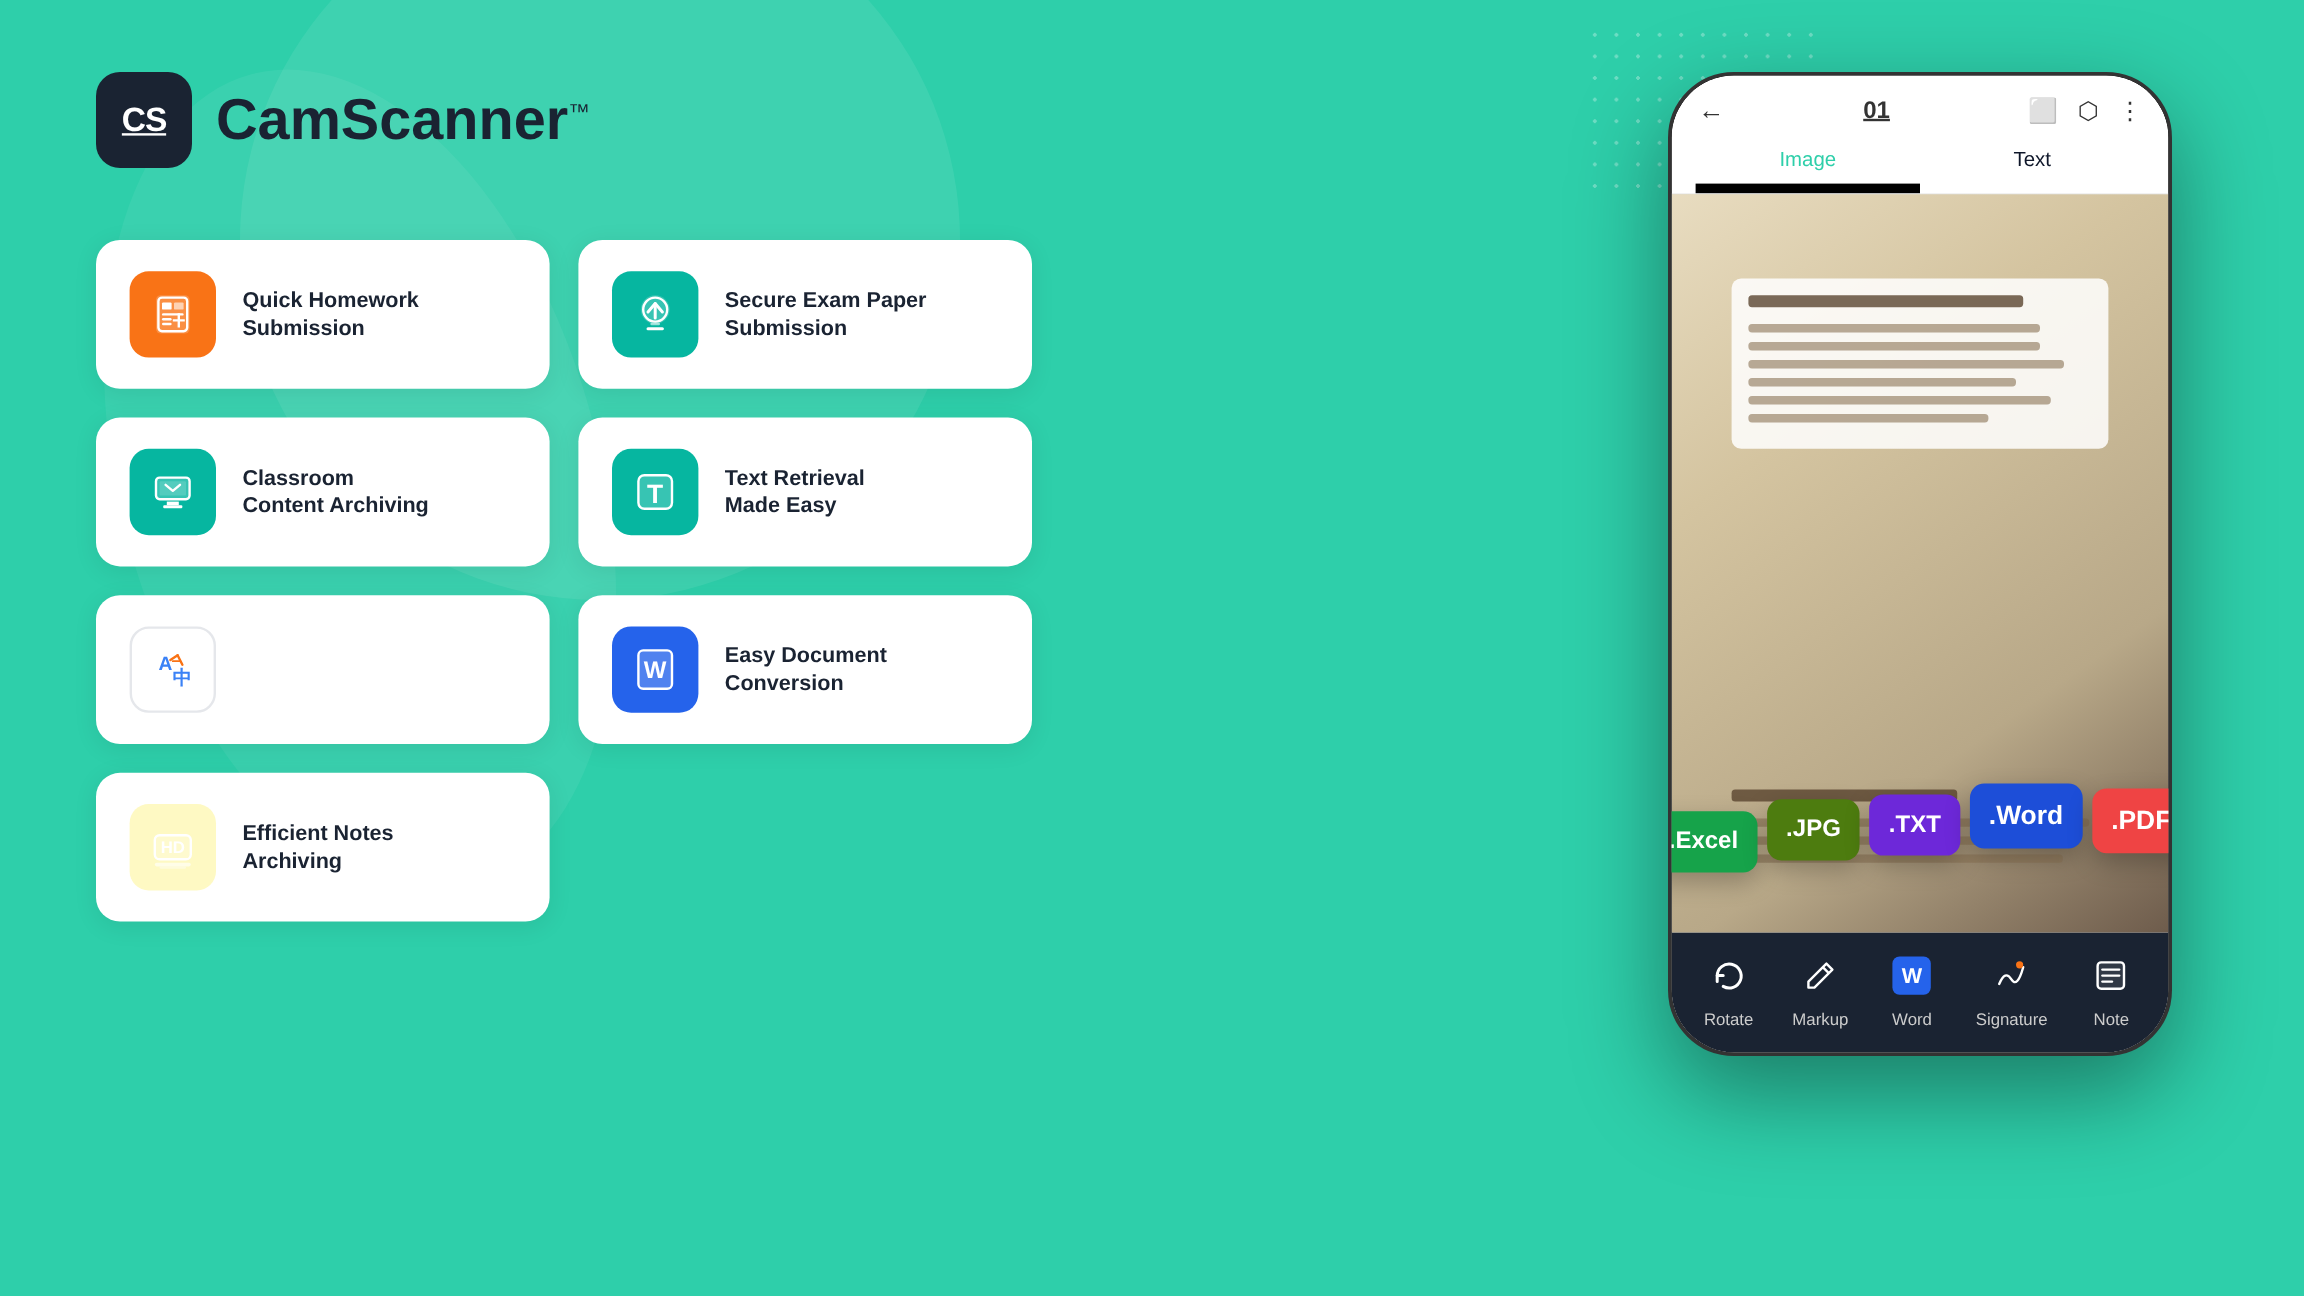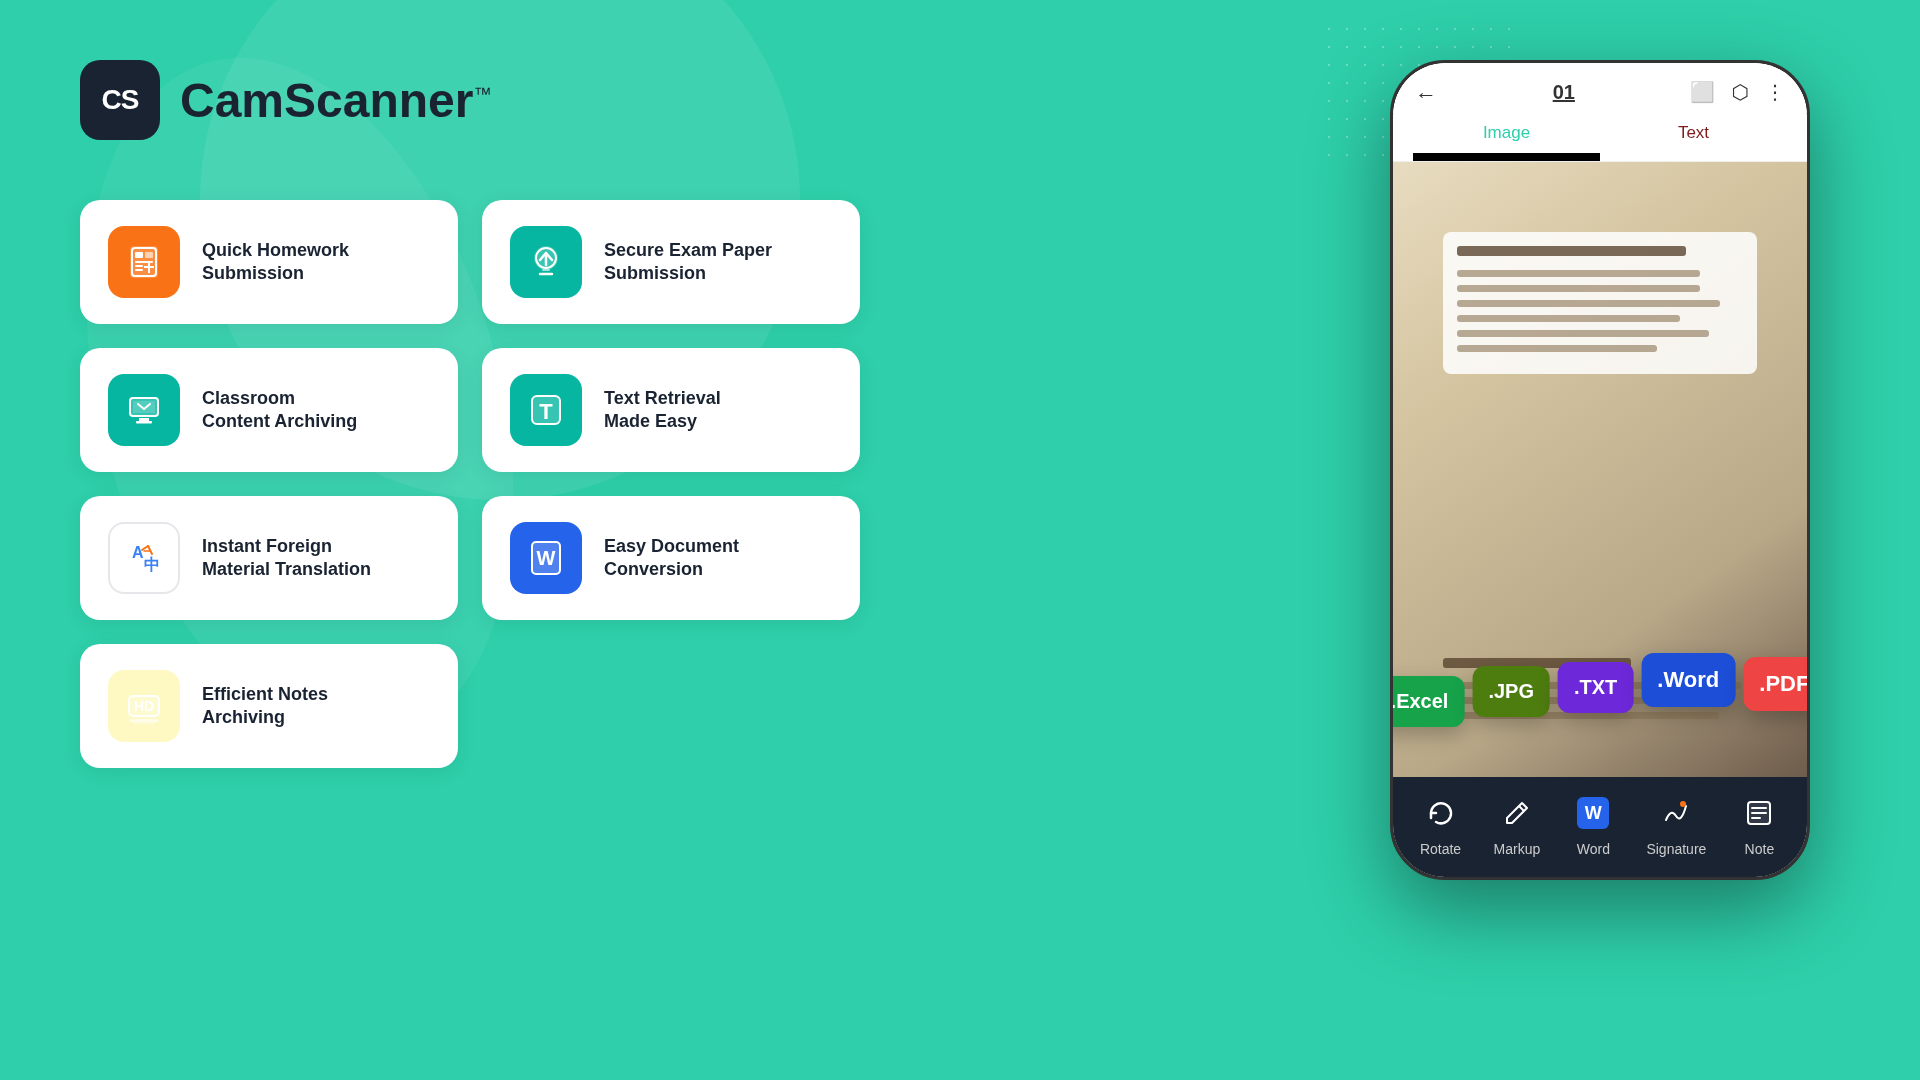--- a/index.html
+++ b/index.html
@@ -70,20 +70,21 @@
       height: 80px;
       background: #1a2332;
       border-radius: 20px;
       display: flex;
       align-items: center;
       justify-content: center;
       color: white;
       font-size: 28px;
       font-weight: 900;
       letter-spacing: -1px;
+      text-decoration: underline;
     }
     .logo-text {
       font-size: 48px;
       font-weight: 700;
       color: #1a2332;
     }
     .logo-tm {
       font-size: 18px;
       vertical-align: super;
       font-weight: 400;
@@ -198,21 +199,21 @@
     .phone-tabs {
       display: flex;
       padding: 0 20px;
       border-bottom: 1px solid #eee;
     }
     .phone-tab {
       flex: 1;
       text-align: center;
       padding: 10px 0;
       font-size: 17px;
-      color: #7f1d1d;
+      color: #0f172a;
     }
     .phone-tab.active {
       color: #2ecfaa;
       border-bottom: 8px solid #000000;
     }
 
     
     .phone-content {
       flex: 1;
       position: relative;
@@ -404,21 +405,20 @@
     <div class="feature-card">
       <div class="card-icon-wrap translate">
         <svg class="icon-svg" viewBox="0 0 40 40" fill="none">
           <text x="8" y="20" font-size="16" font-weight="700" fill="#3b82f6" font-family="Arial">A</text>
           <text x="20" y="32" font-size="16" font-weight="700" fill="#3b82f6" font-family="Arial">中</text>
           <path d="M18 12 L24 8" stroke="#f97316" stroke-width="2" stroke-linecap="round"></path>
           <path d="M24 8 L28 16" stroke="#f97316" stroke-width="2" stroke-linecap="round"></path>
           <path d="M20 13 L26 13" stroke="#f97316" stroke-width="1.5" stroke-linecap="round"></path>
         </svg>
       </div>
-      <div class="card-text">Instant Foreign<br>Material Translation</div>
     </div>
 
     <div class="feature-card">
       <div class="card-icon-wrap word-blue">
         <svg class="icon-svg" viewBox="0 0 40 40" fill="none">
           <rect x="6" y="4" width="28" height="32" rx="4" fill="white" opacity="0.2"></rect>
           <rect x="6" y="4" width="28" height="32" rx="4" stroke="white" stroke-width="2" fill="none"></rect>
           <text x="20" y="27" text-anchor="middle" font-size="20" font-weight="900" fill="white" font-family="Arial">W</text>
         </svg>
       </div>

